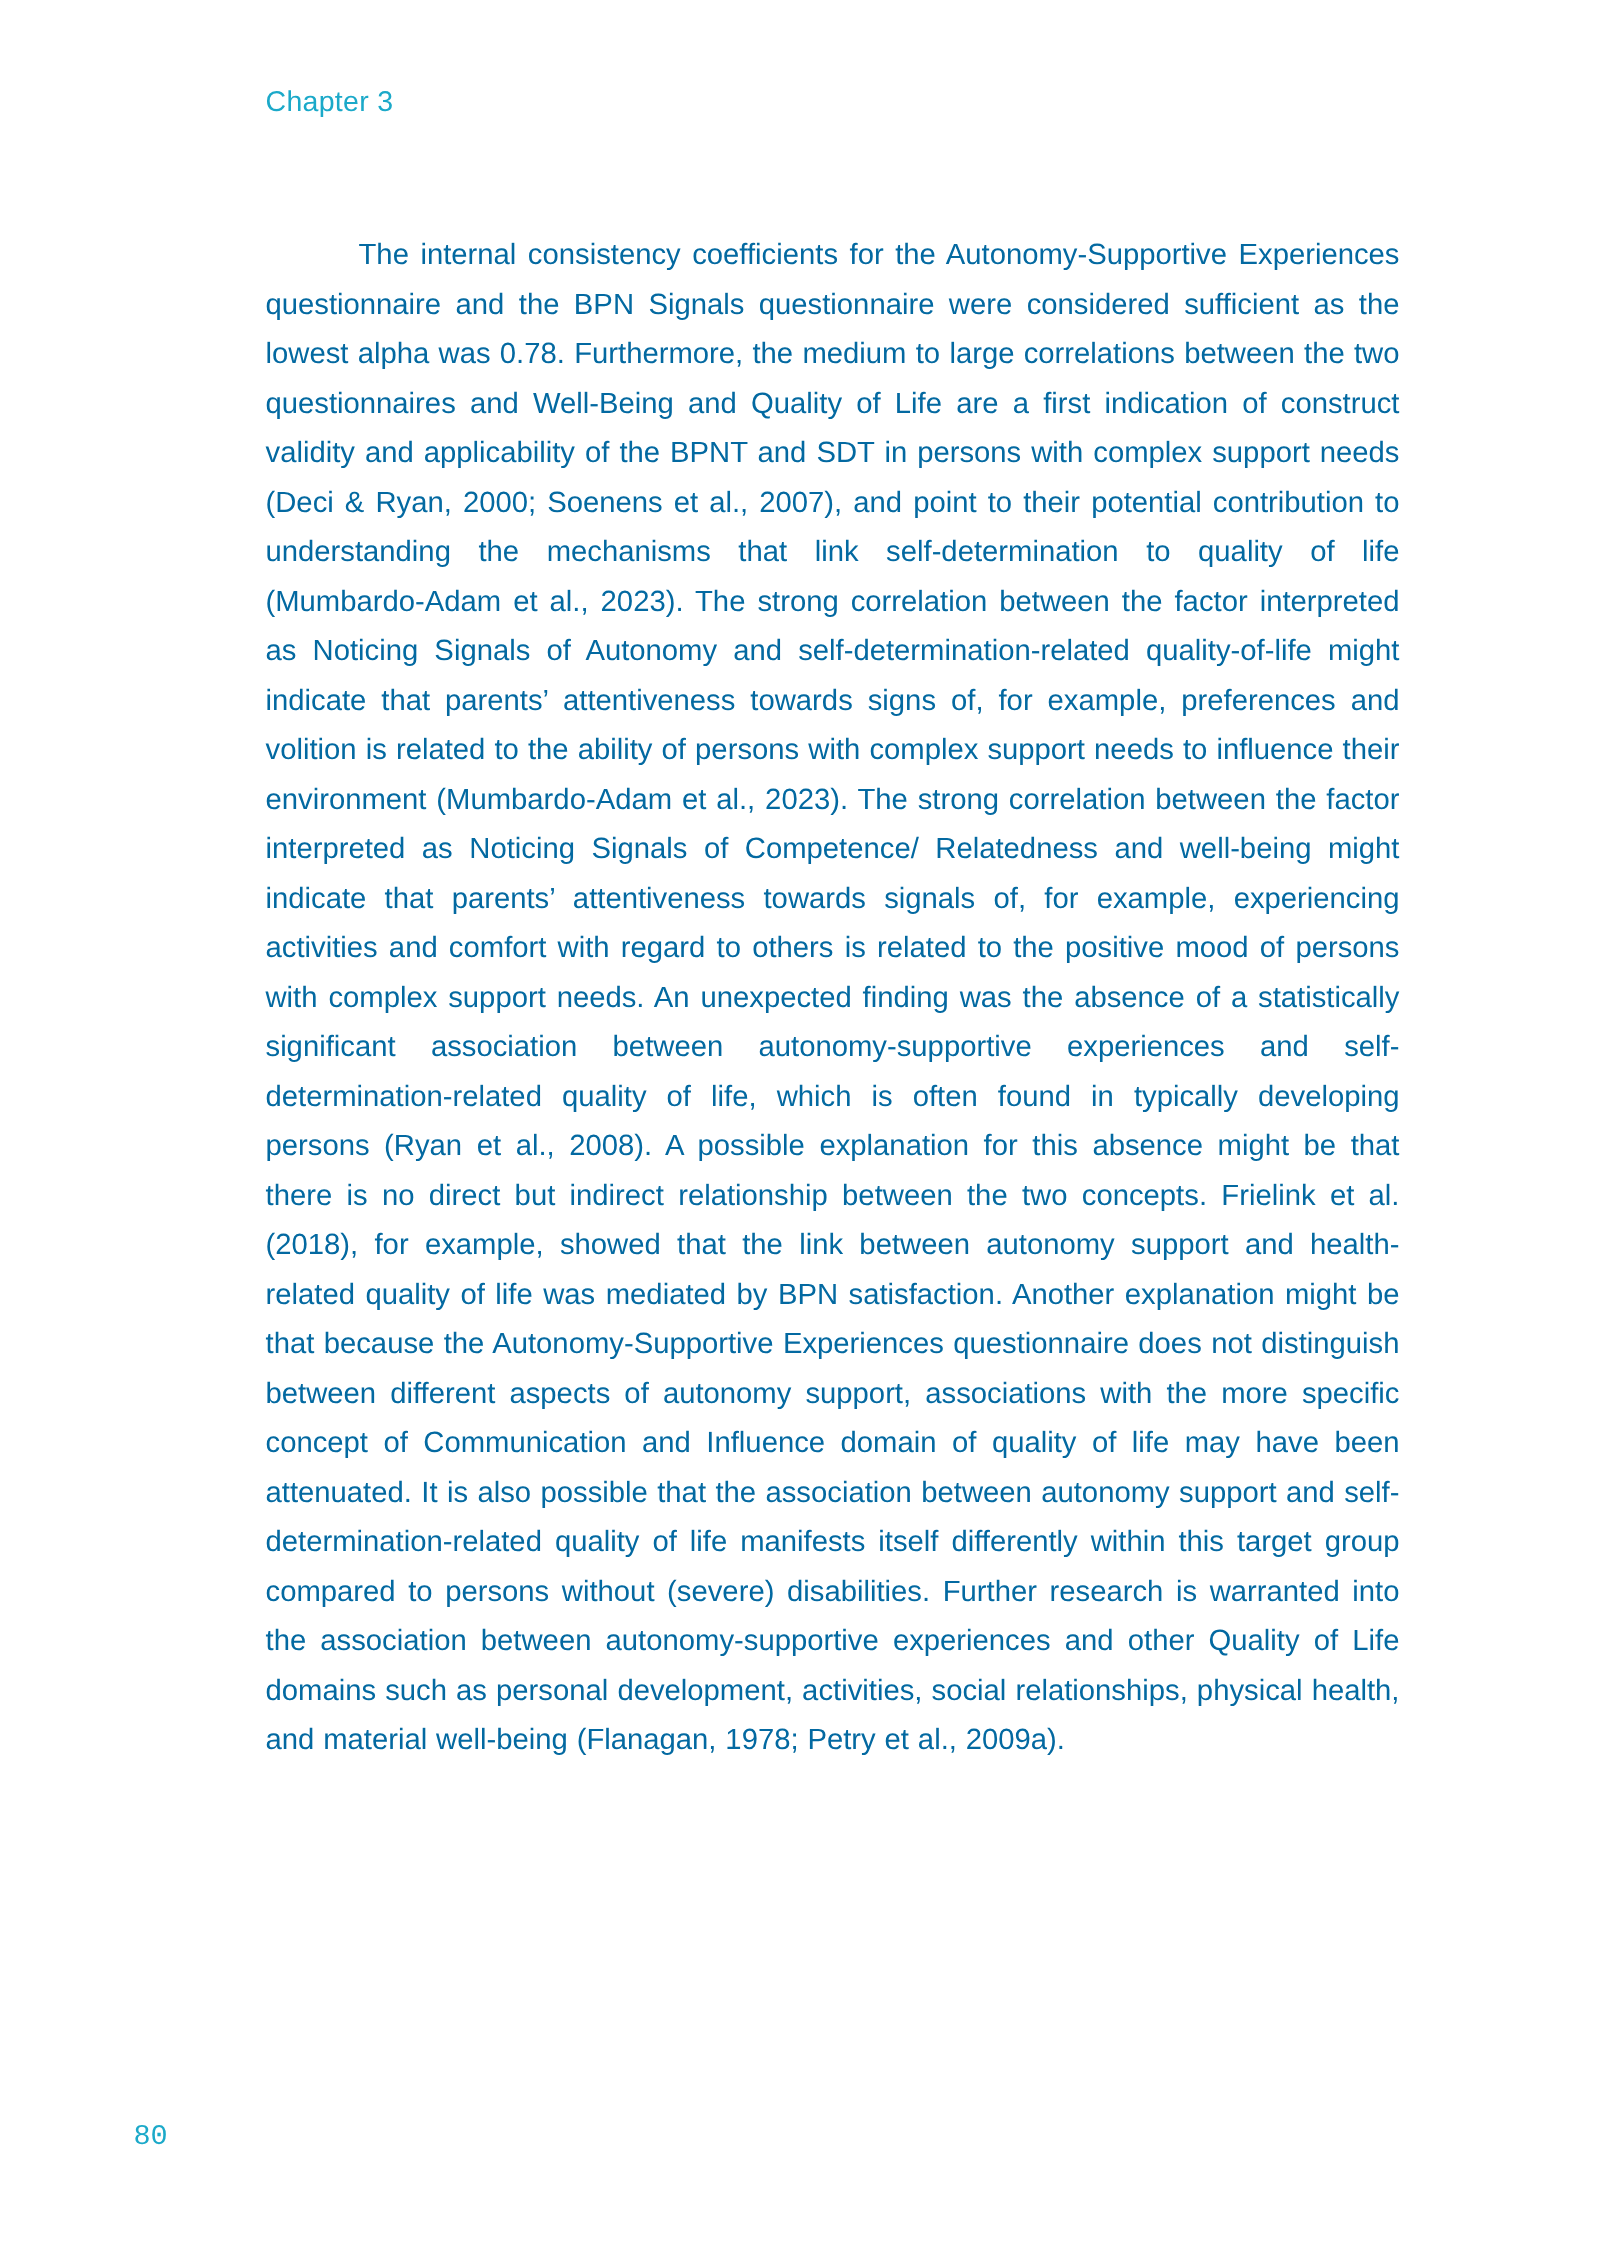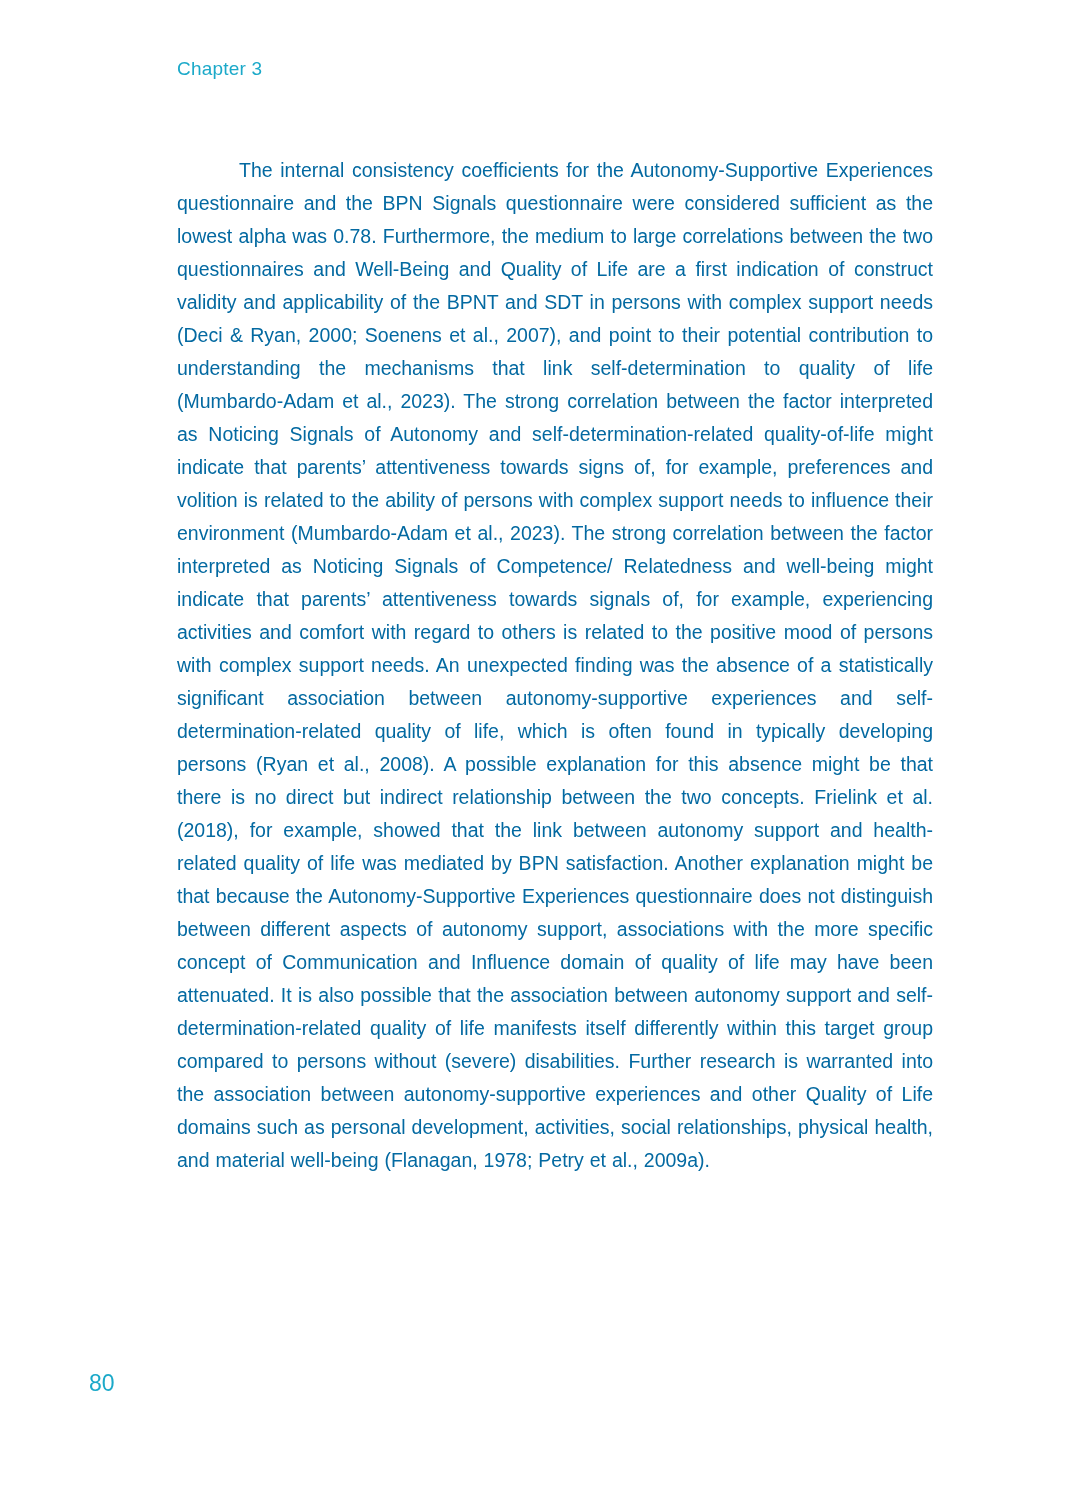--- a/index.html
+++ b/index.html
@@ -34,23 +34,24 @@
     font-size: 19.5px;
     line-height: 33px;
     color: #0369a1;
     text-align: justify;
     text-indent: 62px;
     word-spacing: 0.5px;
   }
   .page-number {
     position: absolute;
     left: 67px;
-    top: 1370px;
-    font-size: 23px;
+    top: 1413px;
+    font-size: 19px;
     color: var(--accent, #1ba9c9);
+    font-family: Liberation Mono, monospace;
   }
 </style>
 </head>
 <body>
 
 <div class="page">
   <div class="chapter-header">Chapter 3</div>
 
   <p class="body-paragraph">The internal consistency coefficients for the Autonomy-Supportive Experiences questionnaire and the BPN Signals questionnaire were considered sufficient as the lowest alpha was 0.78. Furthermore, the medium to large correlations between the two questionnaires and Well-Being and Quality of Life are a first indication of construct validity and applicability of the BPNT and SDT in persons with complex support needs (Deci &amp; Ryan, 2000; Soenens et al., 2007), and point to their potential contribution to understanding the mechanisms that link self-determination to quality of life (Mumbardo-Adam et al., 2023). The strong correlation between the factor interpreted as Noticing Signals of Autonomy and self-determination-related quality-of-life might indicate that parents’ attentiveness towards signs of, for example, preferences and volition is related to the ability of persons with complex support needs to influence their environment (Mumbardo-Adam et al., 2023). The strong correlation between the factor interpreted as Noticing Signals of Competence/ Relatedness and well-being might indicate that parents’ attentiveness towards signals of, for example, experiencing activities and comfort with regard to others is related to the positive mood of persons with complex support needs. An unexpected finding was the absence of a statistically significant association between autonomy-supportive experiences and self-determination-related quality of life, which is often found in typically developing persons (Ryan et al., 2008). A possible explanation for this absence might be that there is no direct but indirect relationship between the two concepts. Frielink et al. (2018), for example, showed that the link between autonomy support and health-related quality of life was mediated by BPN satisfaction. Another explanation might be that because the Autonomy-Supportive Experiences questionnaire does not distinguish between different aspects of autonomy support, associations with the more specific concept of Communication and Influence domain of quality of life may have been attenuated. It is also possible that the association between autonomy support and self-determination-related quality of life manifests itself differently within this target group compared to persons without (severe) disabilities. Further research is warranted into the association between autonomy-supportive experiences and other Quality of Life domains such as personal development, activities, social relationships, physical health, and material well-being (Flanagan, 1978; Petry et al., 2009a).</p>
 

